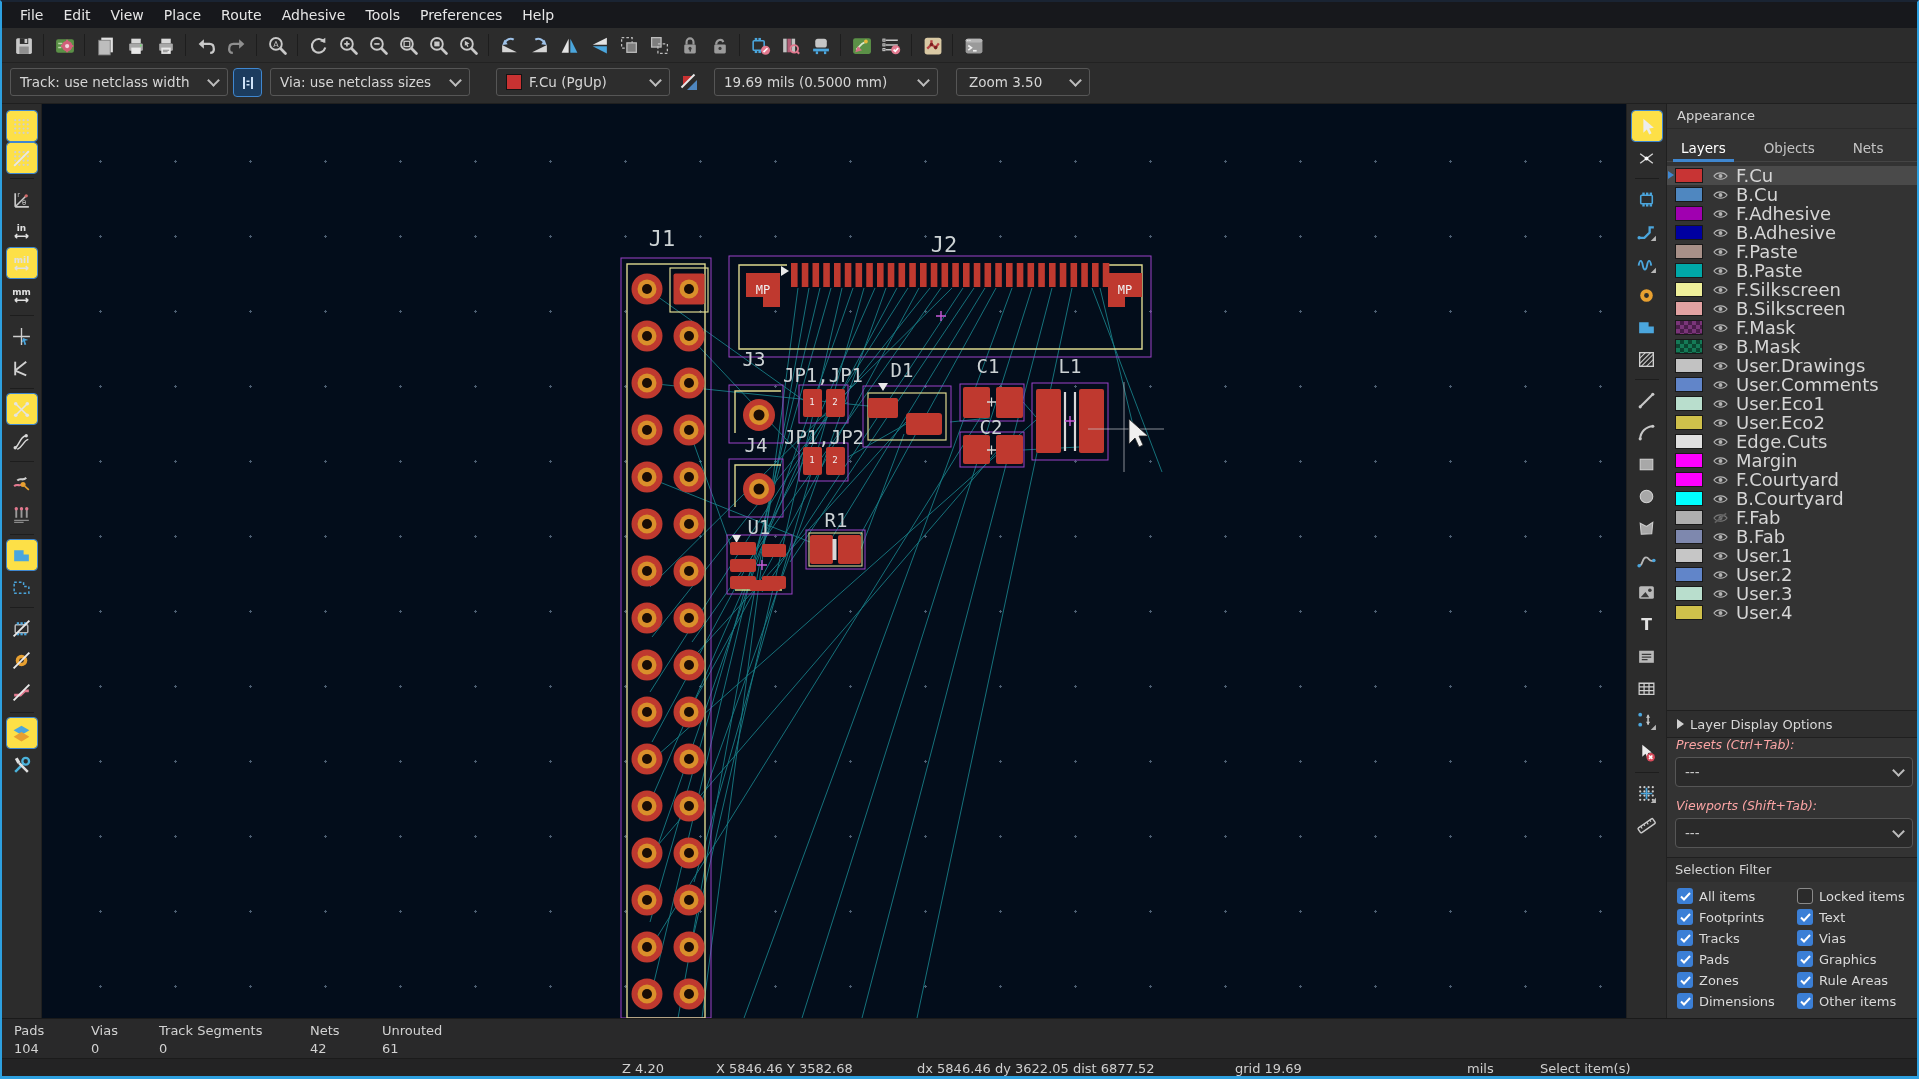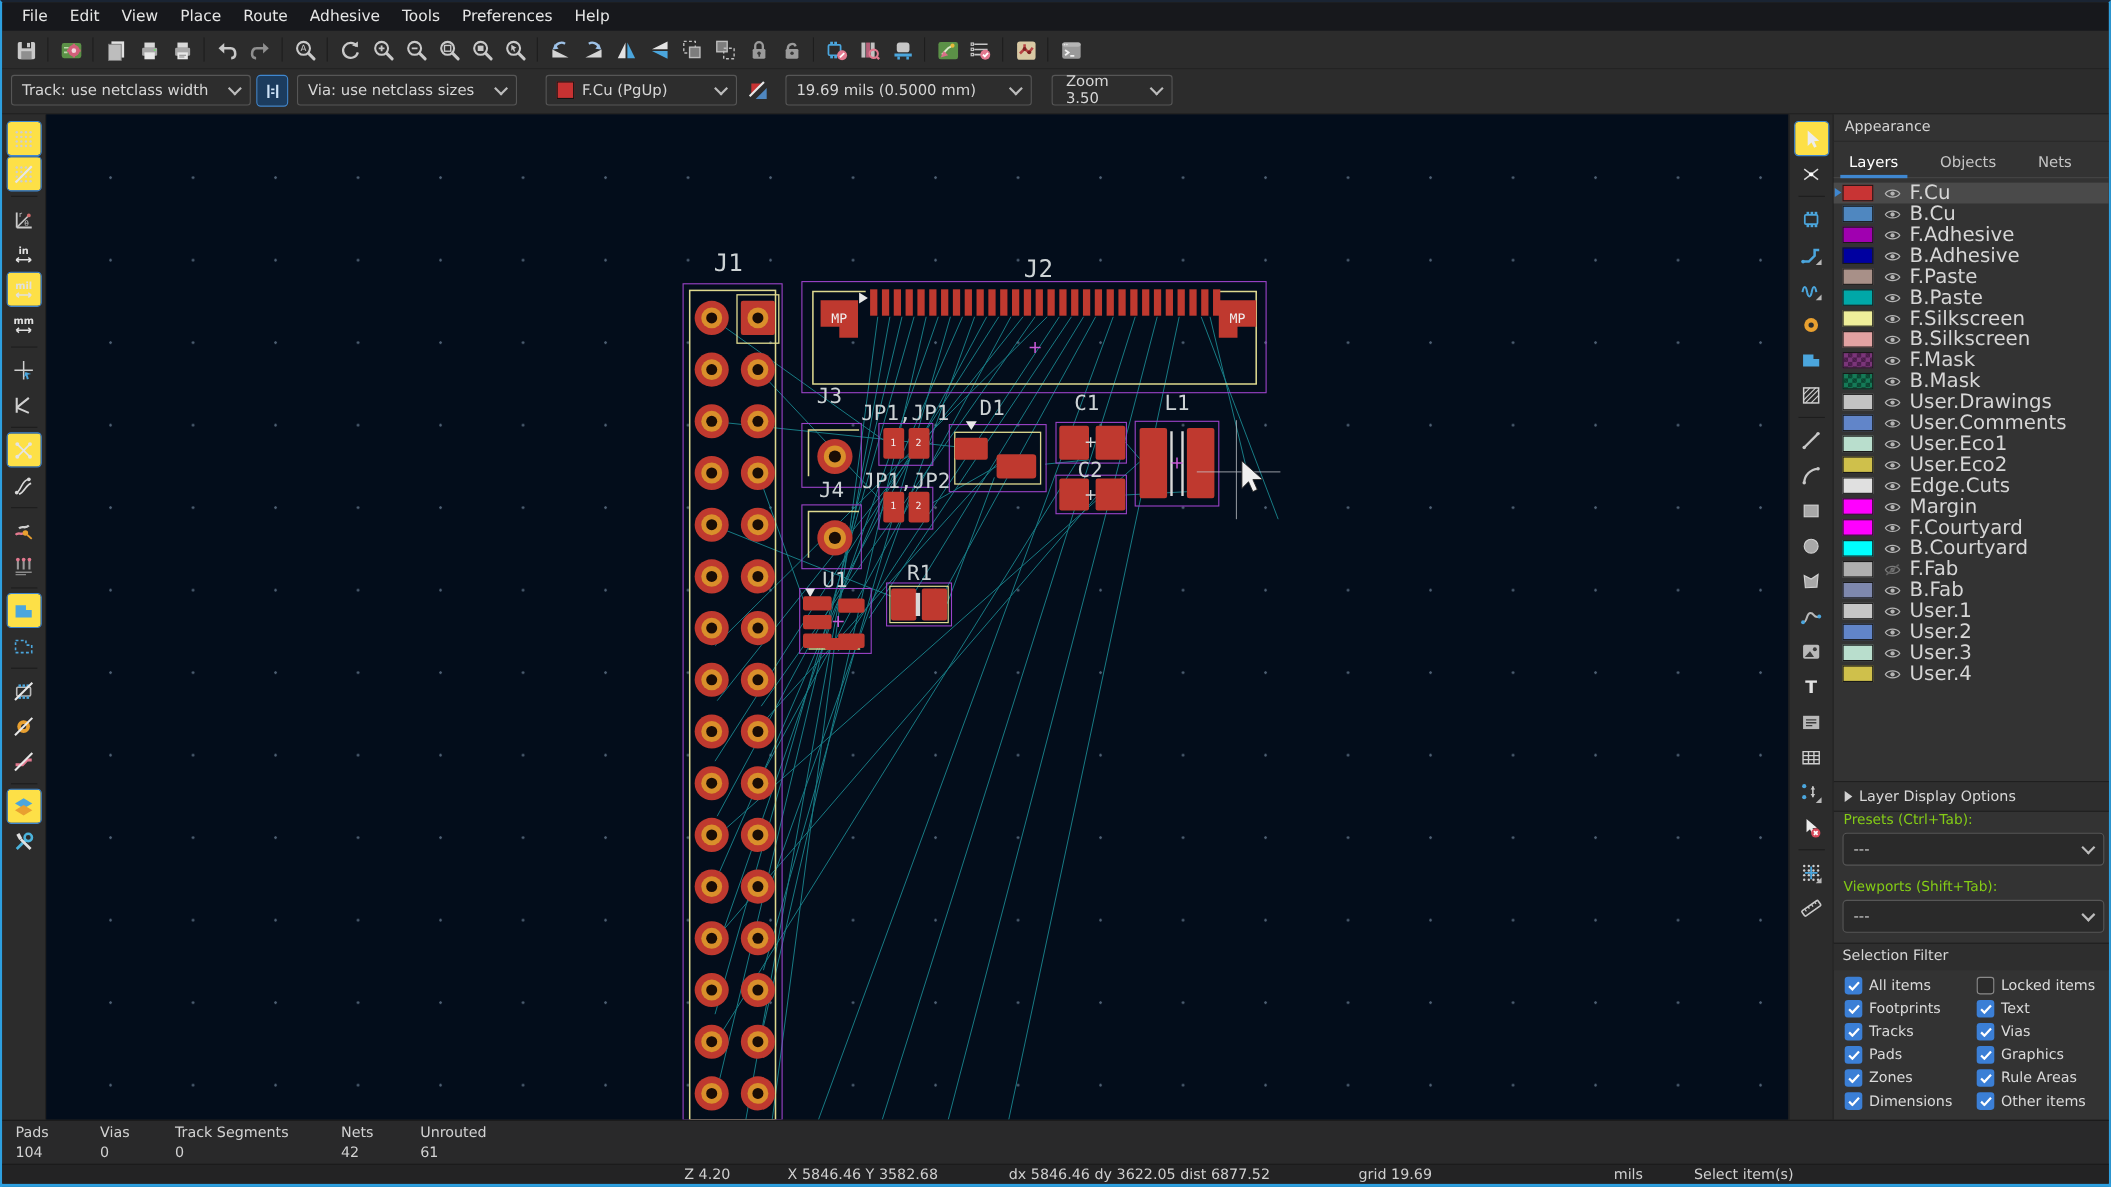--- a/index.html
+++ b/index.html
@@ -49,21 +49,21 @@
   #layers-list{padding-top:4px;}
   .layer-row{height:19px;display:flex;align-items:center;padding-left:8px;position:relative;}
   .layer-row.selected{background:#4a4a4a;}
   .layer-row.selected::before{content:"";position:absolute;left:1px;top:5px;border-left:6px solid #3f87d0;border-top:4.5px solid transparent;border-bottom:4.5px solid transparent;}
   .lswatch{width:26px;height:13px;border:1px solid #191919;flex:none;}
   .eye{width:18px;height:16px;margin-left:8px;display:flex;align-items:center;justify-content:center;flex:none;}
   .layer-name{margin-left:7px;font-size:18px;color:#d6d6d6;white-space:nowrap;}
   .ldo{position:absolute;top:606px;left:0;right:0;height:26px;background:#2e2e2e;border-top:1px solid #1f1f1f;border-bottom:1px solid #1f1f1f;
        display:flex;align-items:center;padding-left:10px;font-size:13px;color:#d8d8d8;gap:6px;}
   .tri{width:0;height:0;border-left:7px solid #d0d0d0;border-top:5px solid transparent;border-bottom:5px solid transparent;}
-  .pv-label{position:absolute;left:9px;font-size:12.5px;color:#84cc16;}
+  .pv-label{position:absolute;left:9px;font-size:12.5px;color:#fca5a5;font-style:italic;}
   .dd.wide{left:8px;width:238px;height:30px;border-radius:4px;background:#2a2a2a;color:#c8c8c8;}
   .sf-title{position:absolute;top:753px;left:0;right:0;height:24px;background:#2e2e2e;border-top:1px solid #1f1f1f;
        line-height:24px;padding-left:8px;font-size:13px;color:#d4d4d4;}
   #sf-grid{position:absolute;top:784px;left:10px;right:4px;display:grid;grid-template-columns:120px 1fr;row-gap:5px;}
   .sf-item{display:flex;align-items:center;gap:6px;height:16px;font-size:13px;color:#dadada;}
   .cbx{width:16px;height:16px;border-radius:3px;background:#3b7fd6;display:flex;align-items:center;justify-content:center;flex:none;box-sizing:border-box;}
   .cbx.un{background:#2b2b2b;border:1px solid #8a8a8a;}
   
   #statusbar{position:absolute;top:1016px;left:0;width:1919px;height:60px;background:#29292a;border-top:1px solid #1a1a1a;}
   #status-counts{position:absolute;left:12px;top:3px;display:flex;}
@@ -410,21 +410,21 @@
             <path d="M14.5 1.5 L1.5 14.5" stroke="#e8e8e8" stroke-width="2"></path>
           </svg>
       </span>
     </div>
     <div class="dd" style="left:712px;width:224px;">
       <span class="dd-left">
           <span>19.69 mils (0.5000 mm)</span>
         </span>
       <span class="chev"></span>
     </div>
-    <div class="dd" style="left:954px;width:110px;padding-left:12px;">
+    <div class="dd" style="left:954px;width:134px;padding-left:12px;">
       <span class="dd-left">
           <span>Zoom 3.50</span>
         </span>
       <span class="chev"></span>
     </div>
   </div>
 
   <div id="main">
     <div id="left-toolbar">
         <div class="vico active">

